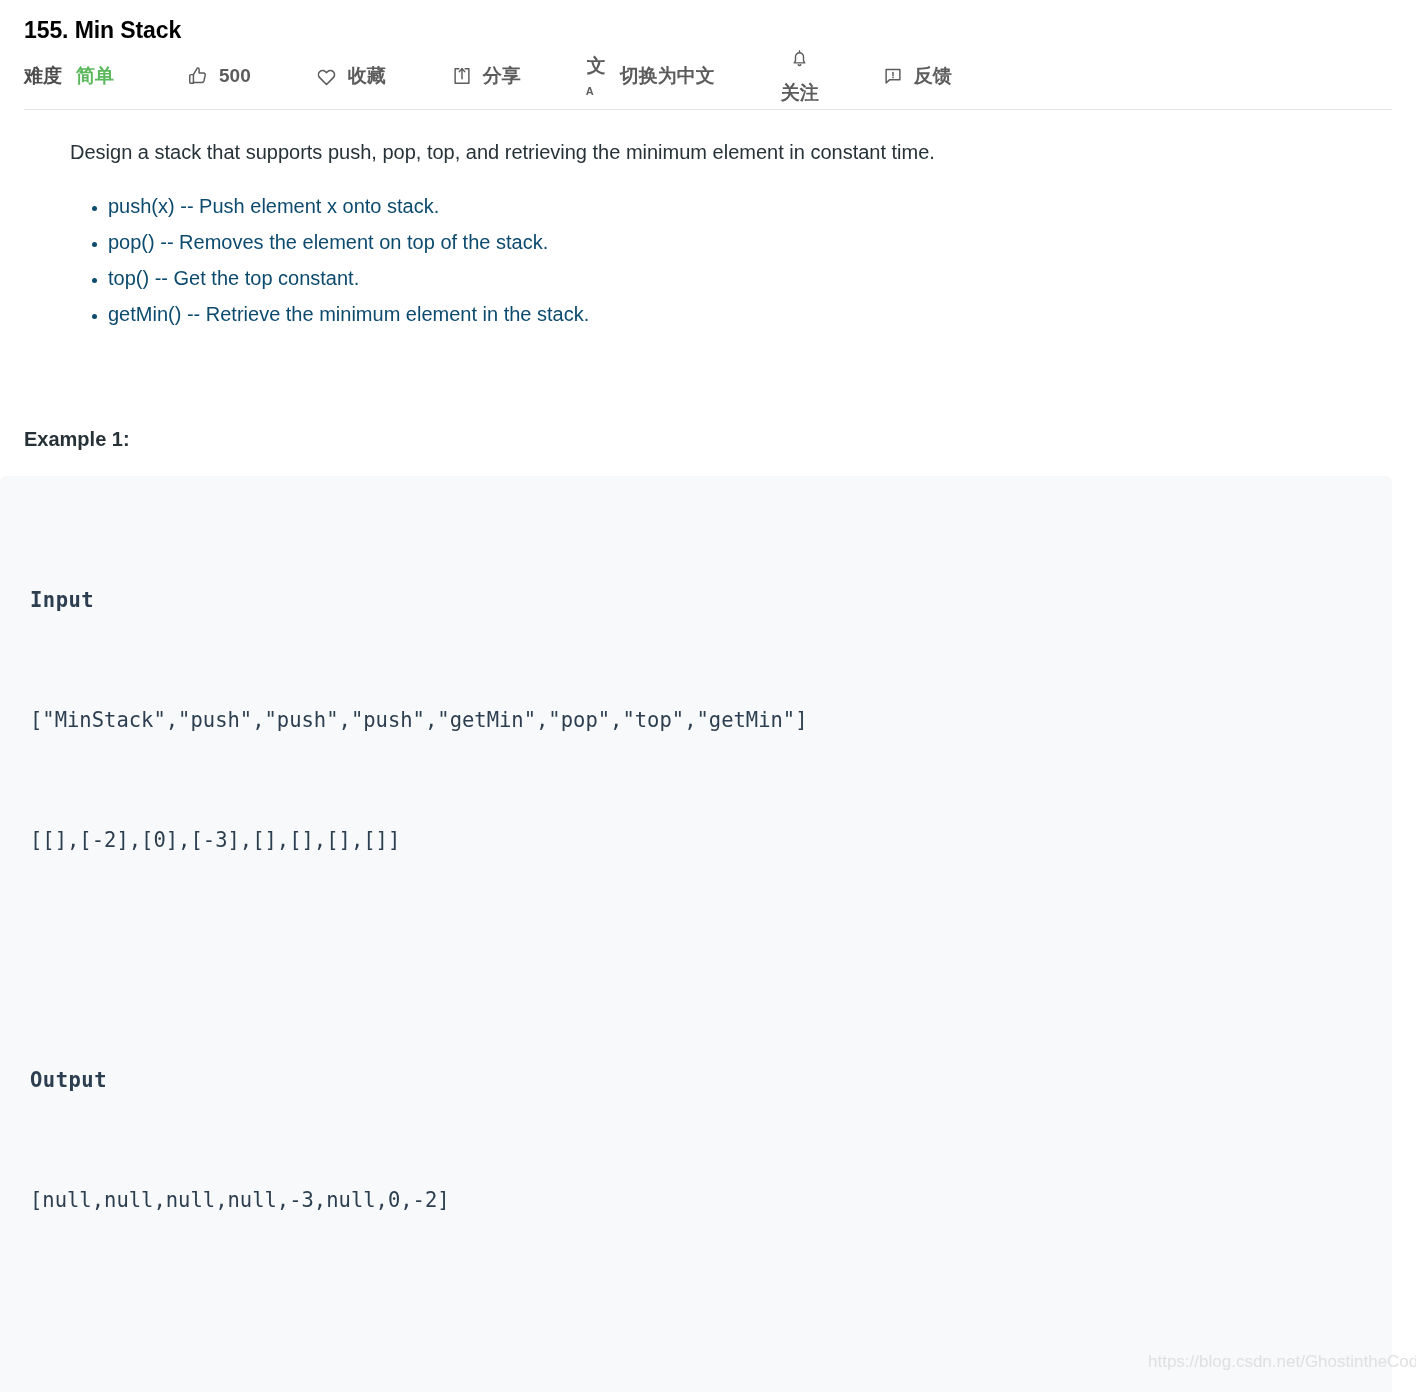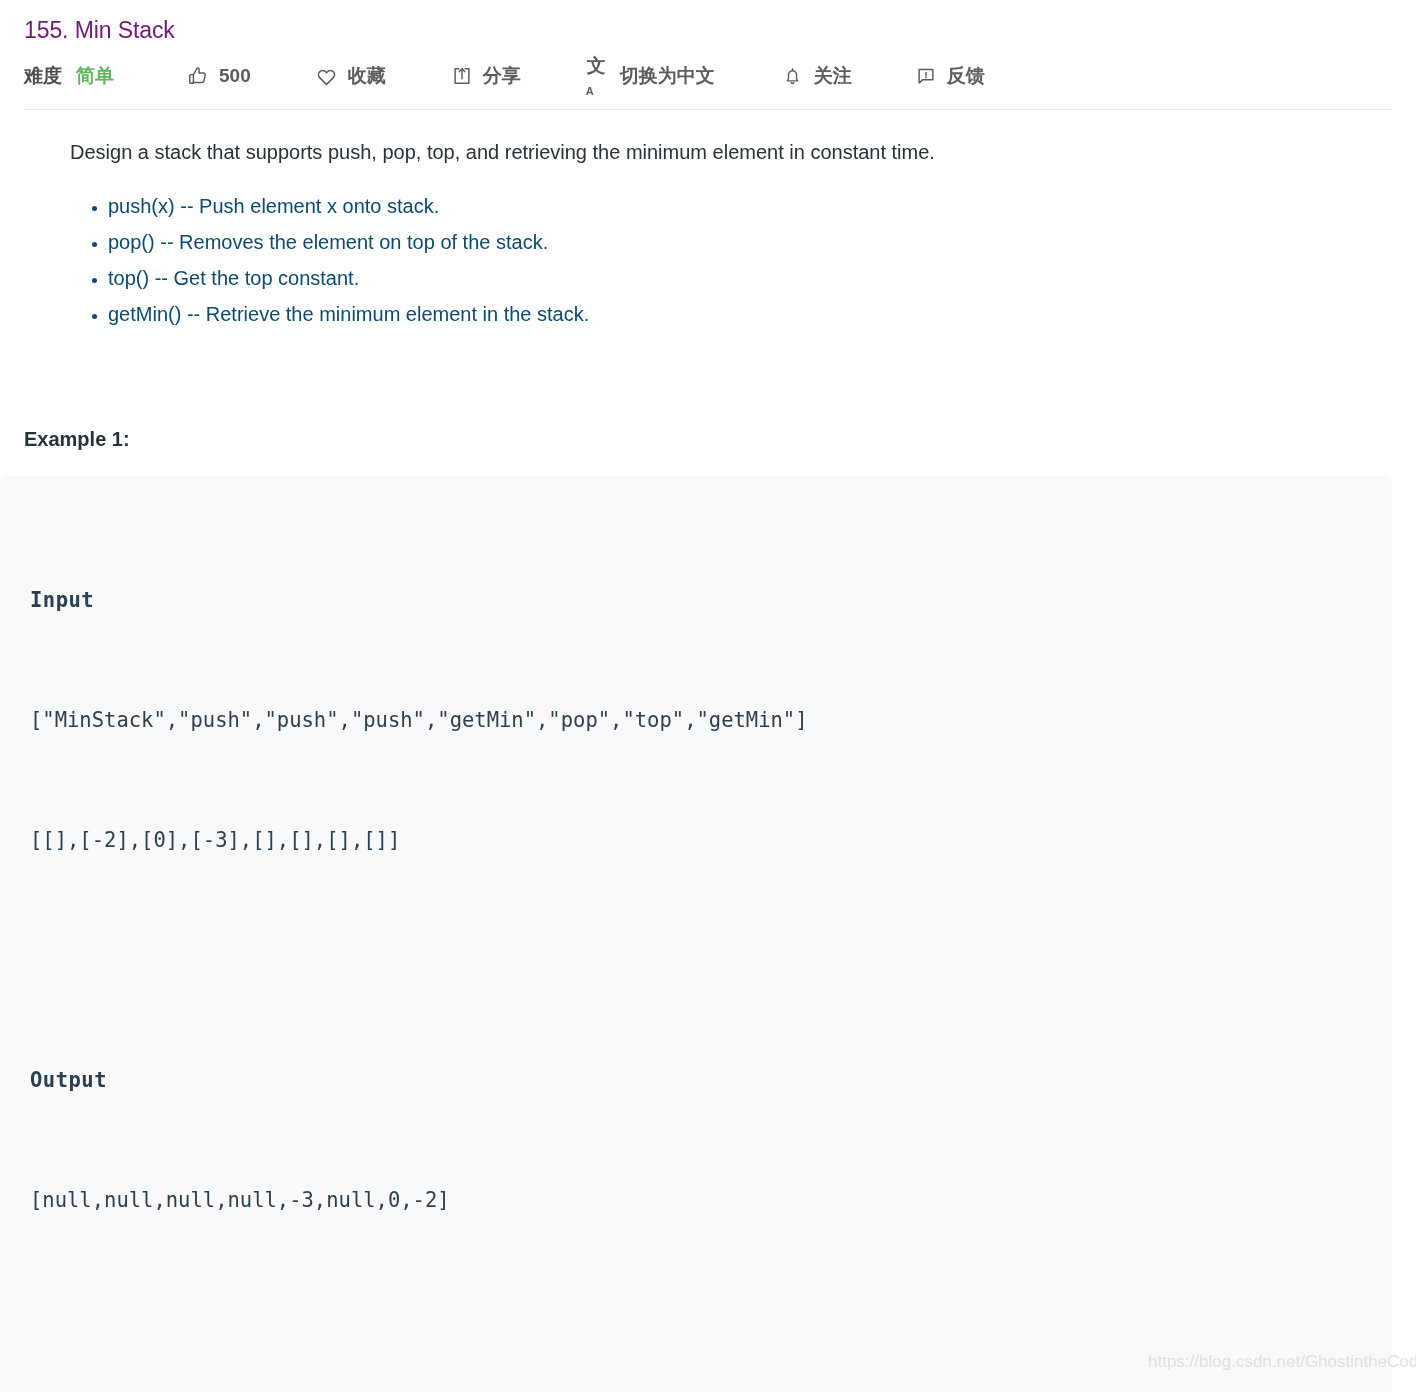--- a/index.html
+++ b/index.html
@@ -17,22 +17,22 @@
     color: #263238;
     overflow: hidden;
   }
 
   
   .page-header {
     padding: 14px 24px 0 24px;
   }
   .problem-title {
     font-size: 23px;
-    font-weight: normal;
-    color: #701a75;
+    font-weight: bold;
+    color: #000000;
     letter-spacing: -0.1px;
     margin: 0;
     line-height: 32px;
   }
   .toolbar {
     display: flex;
     align-items: center;
     margin-top: 11px;
     height: 38px;
     font-weight: bold;
@@ -54,21 +54,21 @@
     align-items: center;
     cursor: pointer;
     color: #5c5c5c;
     font-size: 19px;
     gap: 9px;
   }
   .gap-1 { margin-left: 72px; justify-content: flex-end; }
   .gap-2 { margin-left: 64px; }
   .gap-3 { margin-left: 64px; }
   .gap-4 { margin-left: 66px; }
-  .gap-5 { margin-left: 66px; }
+  .gap-5 { margin-left: 66px; flex-direction: column; }
   .gap-6 { margin-left: 62px; }
   .icon {
     display: inline-flex;
     align-items: center;
     justify-content: center;
     width: 24px;
     height: 24px;
     flex: none;
   }
   .icon svg { display: block; }

